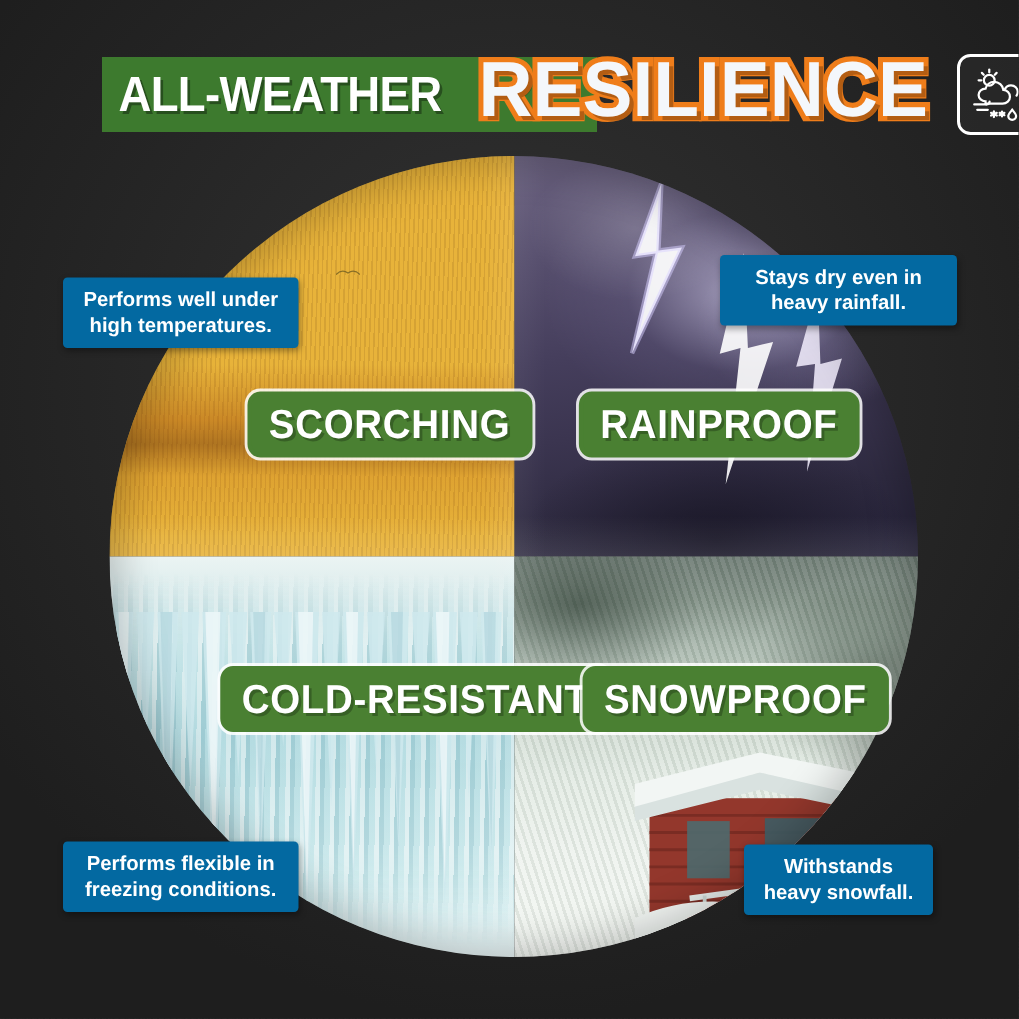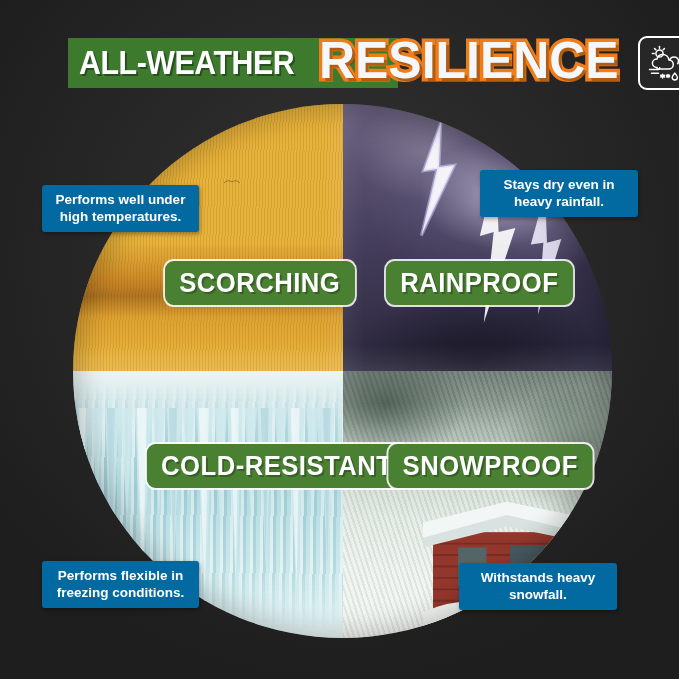--- a/index.html
+++ b/index.html
@@ -207,21 +207,21 @@
     line-height:17px;
     font-weight:bold;
     padding:6px 12px 7px 12px;
     border-radius:3px;
     text-align:center;
     box-shadow:1px 2px 4px rgba(0,0,0,.35);
   }
   #caption-scorching{ left:42px;  top:185px; width:157px; text-align:center; }
   #caption-rainproof{ left:480px; top:170px; width:158px; }
   #caption-cold     { left:42px;  top:561px; width:157px; }
-  #caption-snow     { left:459px; top:563px; width:158px; }
+  #caption-snow     { left:496px; top:563px; width:126px; }
 </style>
 </head>
 <body>
 
 <div id="bg-texture"></div>
 
 <div id="header">
   <div id="title-green-band"></div>
   <div id="title-all-weather">ALL-WEATHER</div>
   <div id="title-resilience">RESILIENCE</div>

